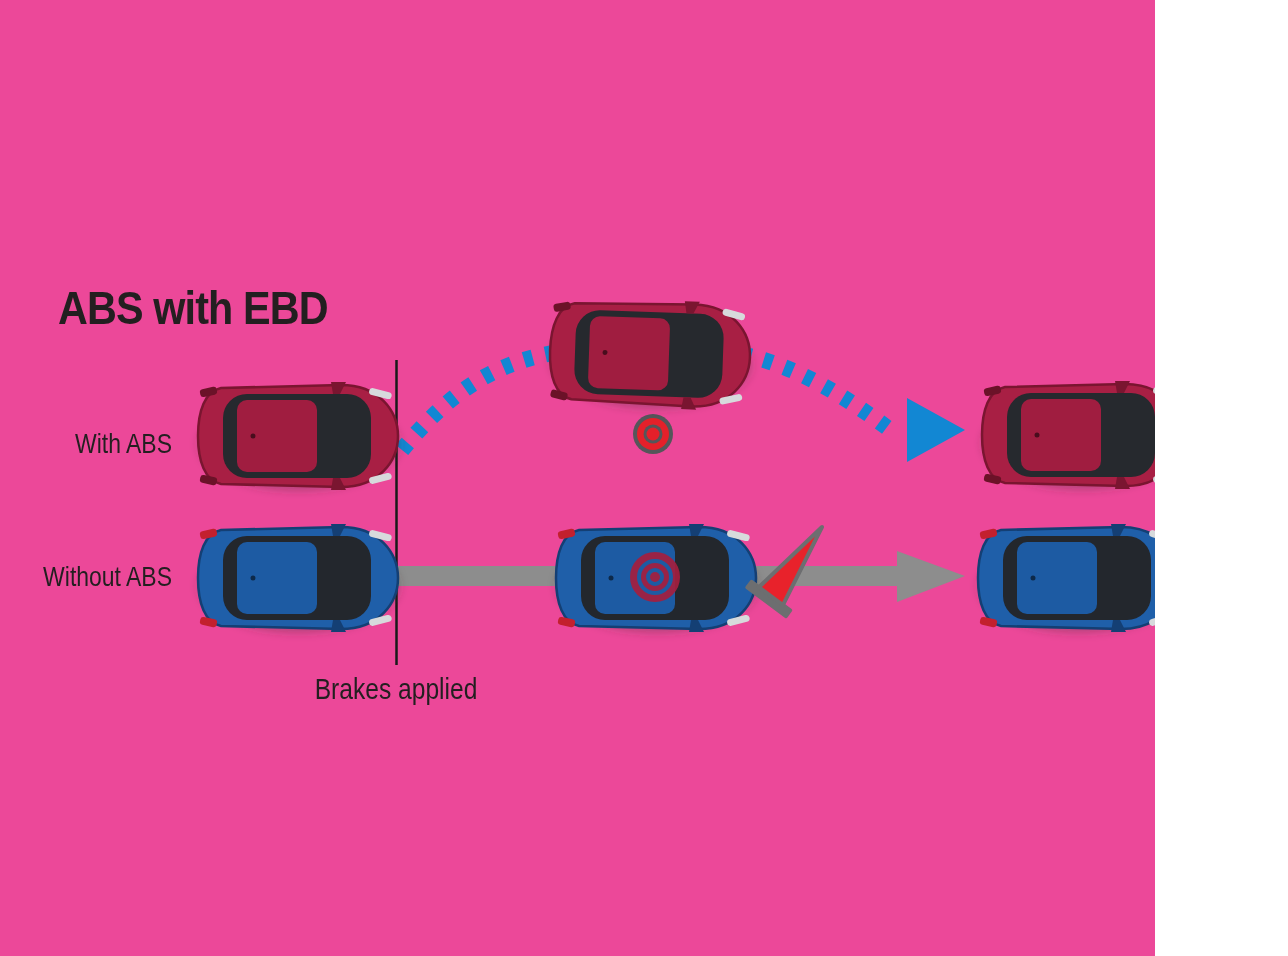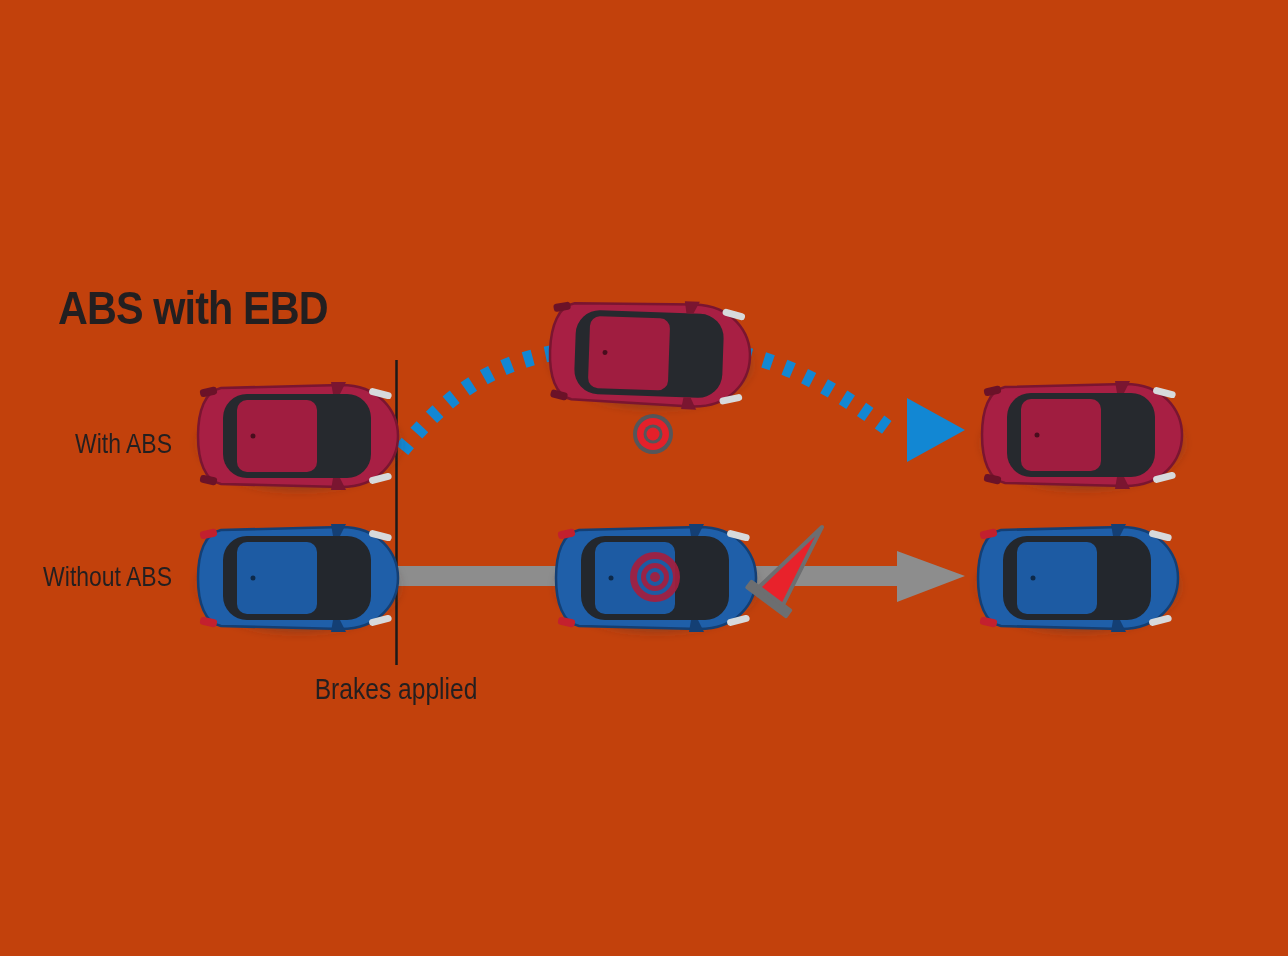--- a/index.html
+++ b/index.html
@@ -3,23 +3,23 @@
 <meta charset="utf-8">
 <style>
   html, body {
     margin: 0;
     padding: 0;
     background: #ffffff;
     font-family: "Liberation Sans", "DejaVu Sans", sans-serif;
   }
   .canvas {
     position: relative;
-    width: 1288px;
+    width: 1155px;
     height: 956px;
-    background: #c2410c;
+    background: #ec4899;
     overflow: hidden;
   }
   .scene {
     position: absolute;
     left: 0;
     top: 0;
     width: 1288px;
     height: 956px;
     display: block;
   }

